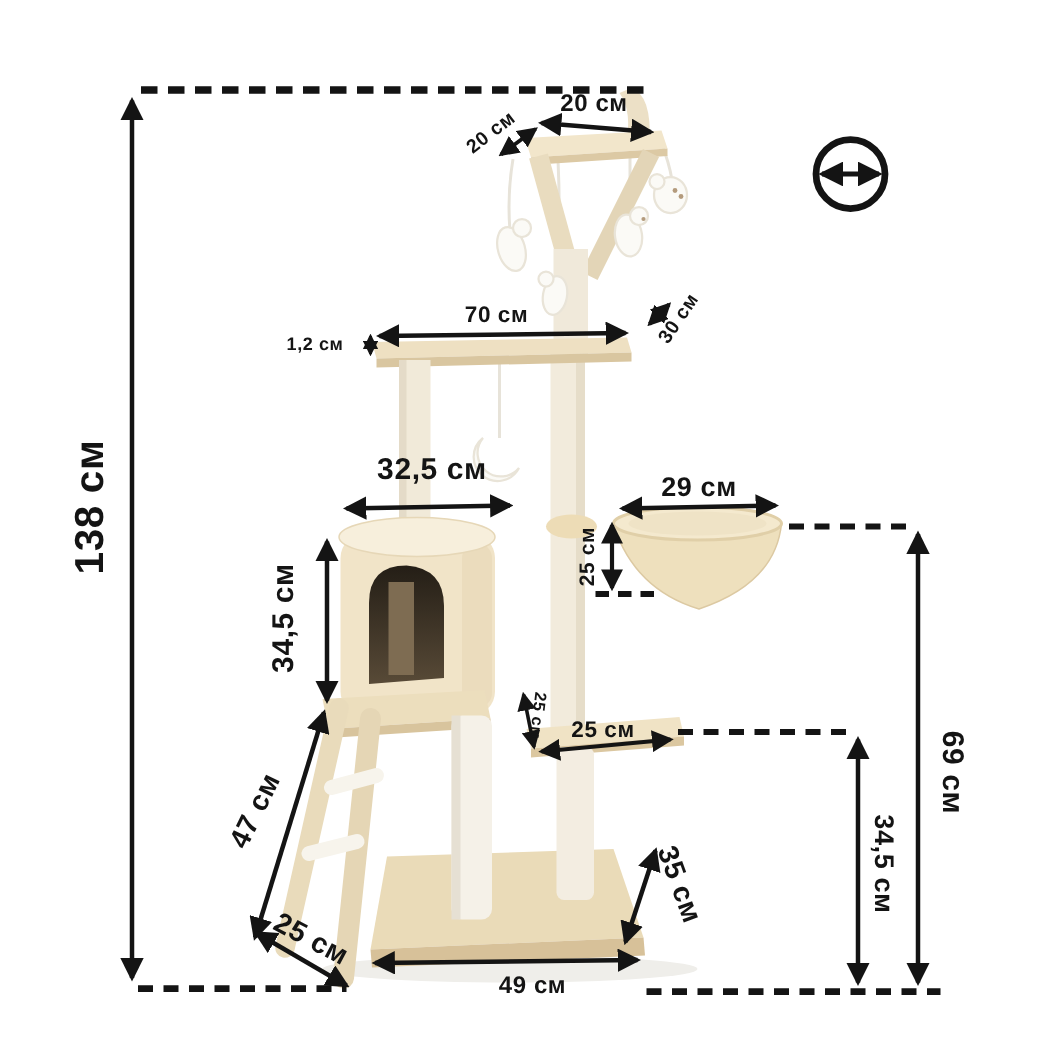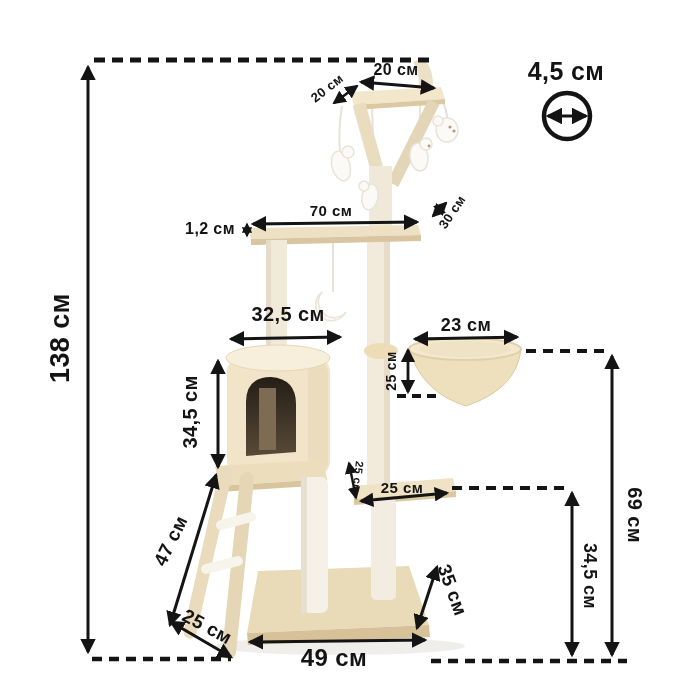--- a/index.html
+++ b/index.html
@@ -168,30 +168,29 @@
 
     <g>
       <circle cx="567" cy="116" r="23" fill="none" stroke="#141414" stroke-width="4.5"></circle>
       <line x1="548" y1="116" x2="586" y2="116" stroke="#141414" stroke-width="3.2" marker-start="url(#ah)" marker-end="url(#ah)"></line>
     </g>
   </svg>
 
   <div class="dim" style="left:60px;top:338px;font-size:27px;--r:-90deg">138 см</div>
   <div class="dim" style="left:396px;top:70px;font-size:16px">20 см</div>
   <div class="dim" style="left:327px;top:88px;font-size:13px;--r:-38deg">20 см</div>
-  <div class="dim" style="left:566px;top:71px;font-size:25px">4,5 см</div>
   <div class="dim" style="left:331px;top:210px;font-size:15px">70 см</div>
-  <div class="dim" style="left:210px;top:229px;font-size:16px">1,2 см</div>
+  <div class="dim" style="left:210px;top:229px;font-size:12px">1,2 см</div>
   <div class="dim" style="left:452px;top:212px;font-size:13px;--r:-56deg">30 см</div>
   <div class="dim" style="left:288px;top:314px;font-size:20px">32,5 см</div>
   <div class="dim" style="left:190px;top:412px;font-size:20px;--r:-90deg">34,5 см</div>
-  <div class="dim" style="left:466px;top:325px;font-size:18px">23 см</div>
+  <div class="dim" style="left:466px;top:325px;font-size:18px">29 см</div>
   <div class="dim" style="left:391px;top:371px;font-size:14px;--r:-90deg">25 см</div>
   <div class="dim" style="left:358px;top:477px;font-size:11px;--r:97deg">25 см</div>
   <div class="dim" style="left:402px;top:487px;font-size:15px">25 см</div>
   <div class="dim" style="left:171px;top:541px;font-size:19px;--r:-64deg">47 см</div>
   <div class="dim" style="left:207px;top:627px;font-size:19px;--r:28deg">25 см</div>
-  <div class="dim" style="left:334px;top:658px;font-size:24px">49 см</div>
+  <div class="dim" style="left:355px;top:658px;font-size:16px">49 см</div>
   <div class="dim" style="left:452px;top:590px;font-size:19px;--r:70deg">35 см</div>
   <div class="dim" style="left:589px;top:576px;font-size:18px;--r:90deg">34,5 см</div>
   <div class="dim" style="left:634px;top:515px;font-size:20px;--r:90deg">69 см</div>
 
 </div>
 
 </body></html>

